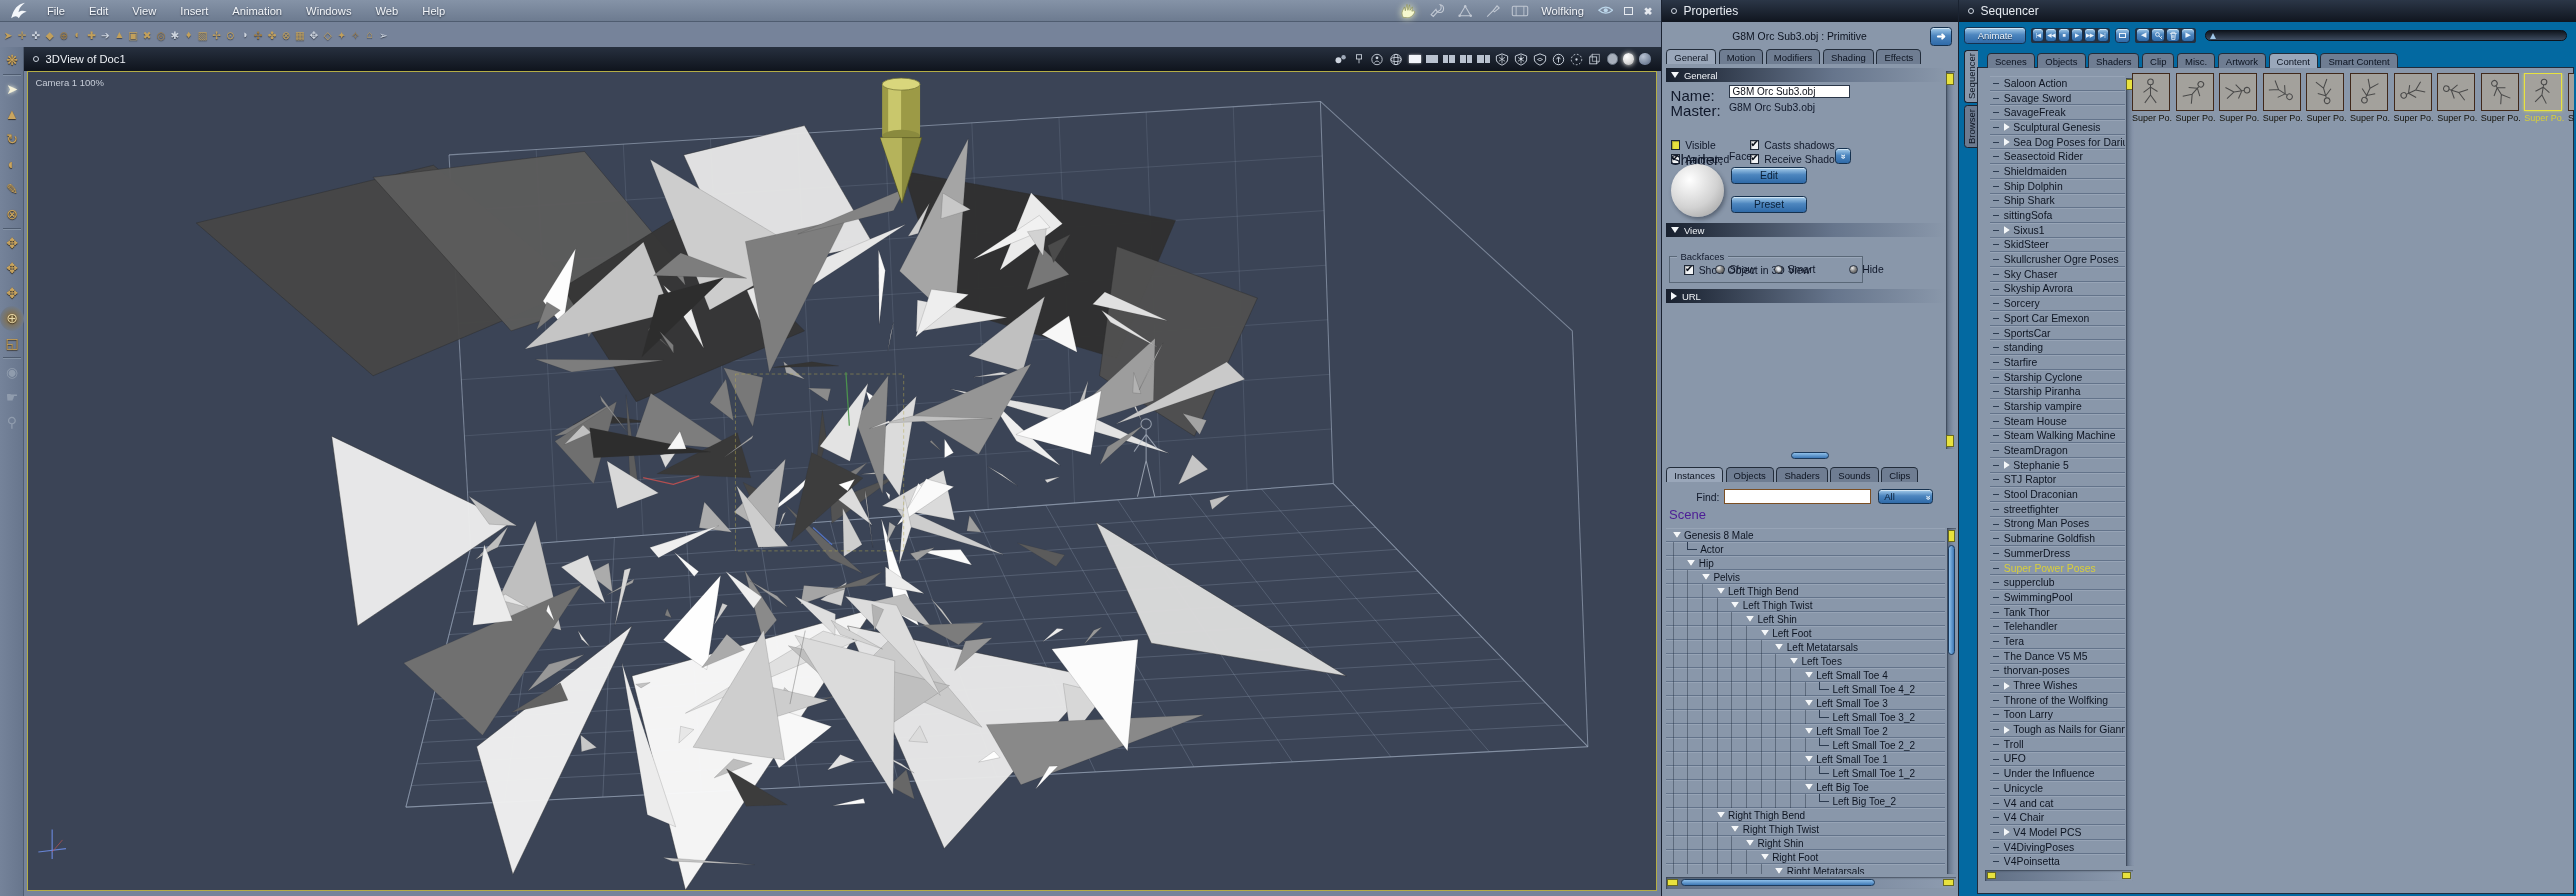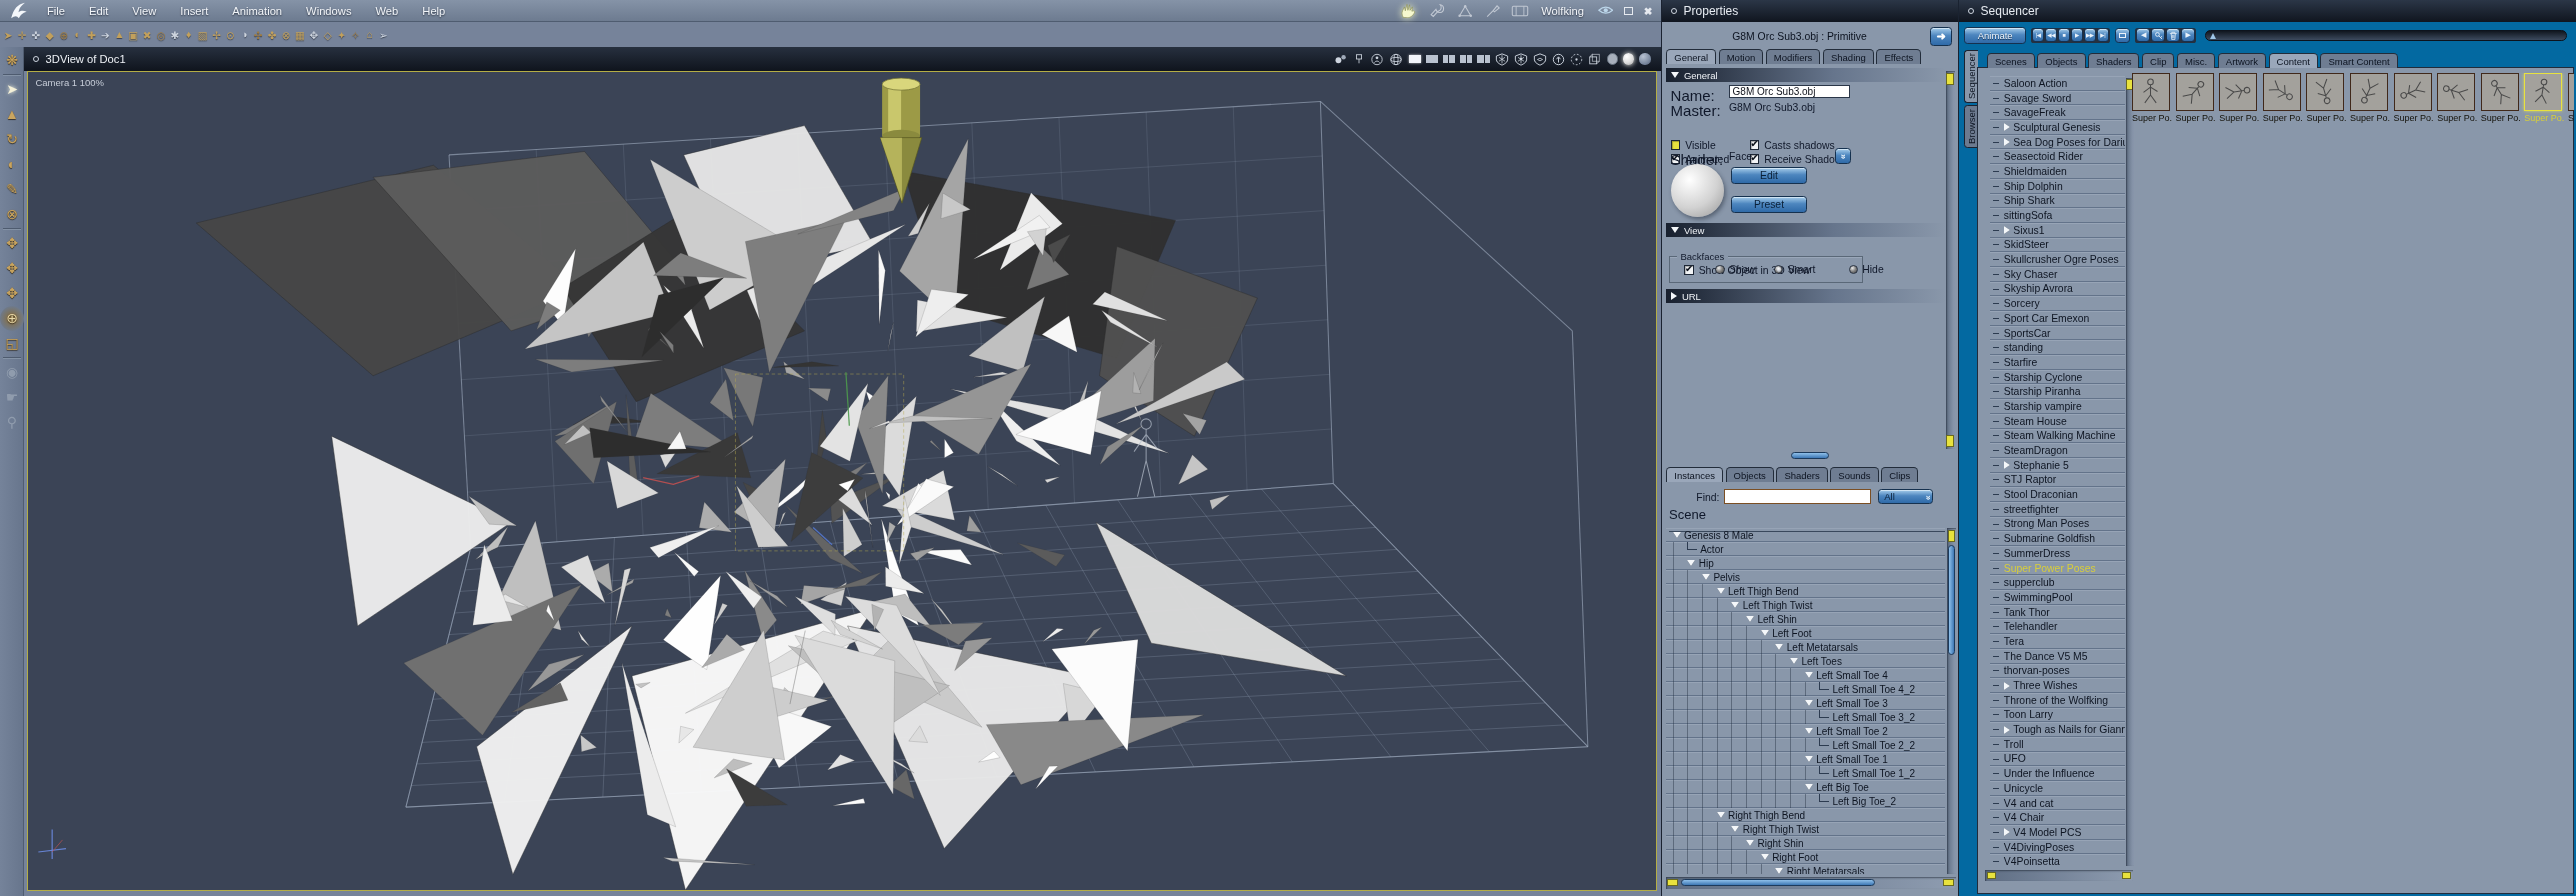--- a/index.html
+++ b/index.html
@@ -110,22 +110,22 @@
     background:radial-gradient(circle at 35% 30%,#ececec,#8a8a8a 45%,#3c3c3c);border:0.9px solid #2a3342;}
   .rad.sel::after{content:"";position:absolute;left:1.7px;top:1.7px;width:4.3px;height:4.3px;border-radius:50%;
     background:radial-gradient(circle at 40% 35%,#f8f8f8,#9aa4b2);}
   .splitpill{position:absolute;left:129px;top:452px;width:38px;height:7px;border-radius:3.5px;
     background:linear-gradient(#8fc0ea,#3d77b4);border:0.9px solid #1c3a5c;}
   .i-tabs{position:absolute;left:4.3px;top:467px;}
   .i-find-label{position:absolute;left:10.4px;top:492px;width:47px;text-align:right;font-size:10.4px;color:#10182a;}
   .i-find{left:62px;top:489px;width:147px;height:14.7px;border:0.9px solid #7b4f24;}
   .i-all{position:absolute;left:216px;top:489px;width:55px;height:14.7px;justify-content:flex-start;padding-left:5.2px;font-size:9.5px;position:absolute;}
   .i-all .chev{margin-left:auto;padding-right:3.5px;transform:rotate(-90deg);font-weight:bold;color:#e8f2fa;font-size:8.6px;}
-  .scene-label{position:absolute;left:7px;top:507px;right:14px;font-size:13px;color:#0f172a;
-    border-bottom:0.9px solid #39485c;padding-bottom:9px;}
+  .scene-label{position:absolute;left:7px;top:507px;right:14px;font-size:13px;color:#4c1d95;
+    border-bottom:0.9px solid #39485c;padding-bottom:20px;}
   .tree{position:absolute;left:3.5px;top:528px;right:14px;bottom:21.6px;overflow:hidden;}
   .trow{height:14px;display:flex;align-items:center;padding-left:7px;
     border-top:0.9px solid #97a4b6;border-bottom:0.9px solid #63738a;font-size:10px;color:#0e1522;white-space:nowrap;}
   .vl{flex:none;width:14.7px;height:14px;box-shadow:inset 4.3px 0 0 -3.5px rgba(28,40,56,.5);}
   .ttri{flex:none;width:0;height:0;border-left:4.3px solid transparent;border-right:4.3px solid transparent;
     border-top:6px solid #f4f7fa;margin-right:3.5px;filter:drop-shadow(0 0.9px 0 rgba(15,22,34,.6));}
   .lcon{flex:none;width:9.5px;height:7.8px;border-left:0.9px solid #2c3b50;border-bottom:0.9px solid #2c3b50;
     margin:-6px 3.5px 0 0;}
   .p-vscroll{position:absolute;right:4.3px;top:71px;width:8.6px;height:378px;}
   .t-vscroll{position:absolute;right:2.6px;top:528px;width:9.5px;bottom:22.4px;}

